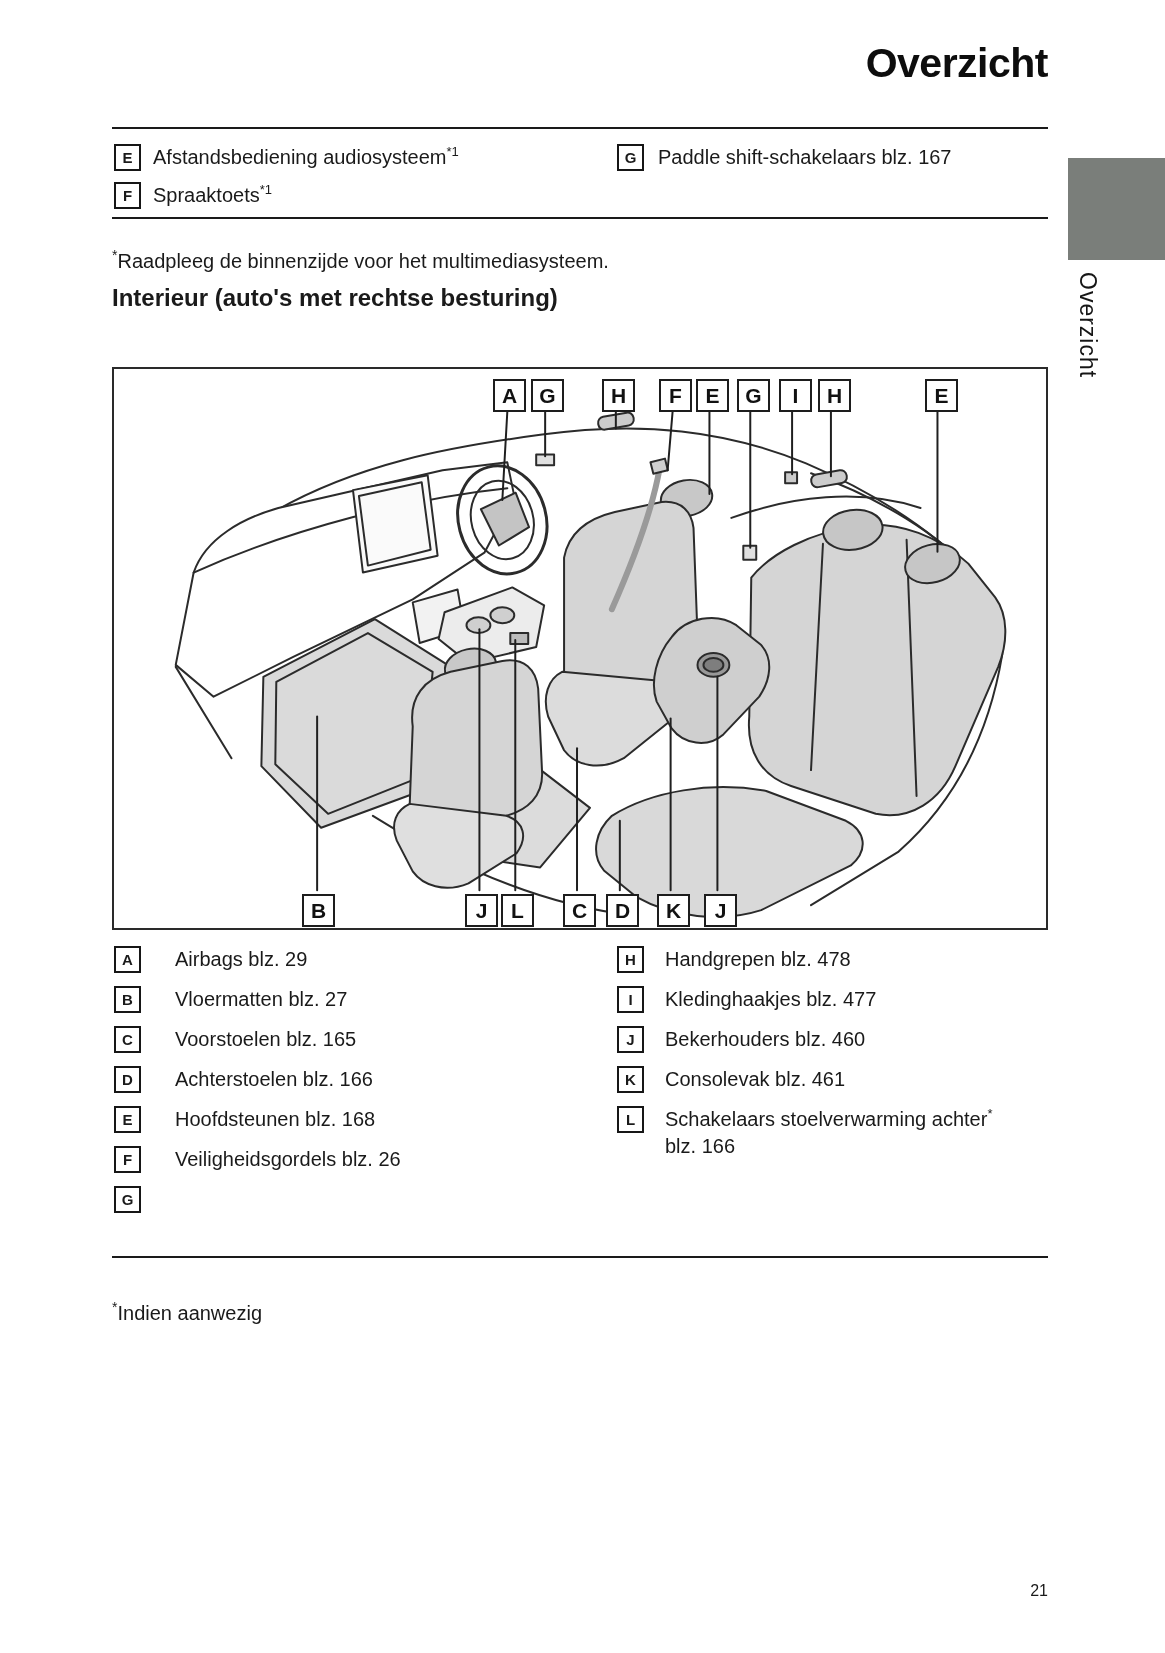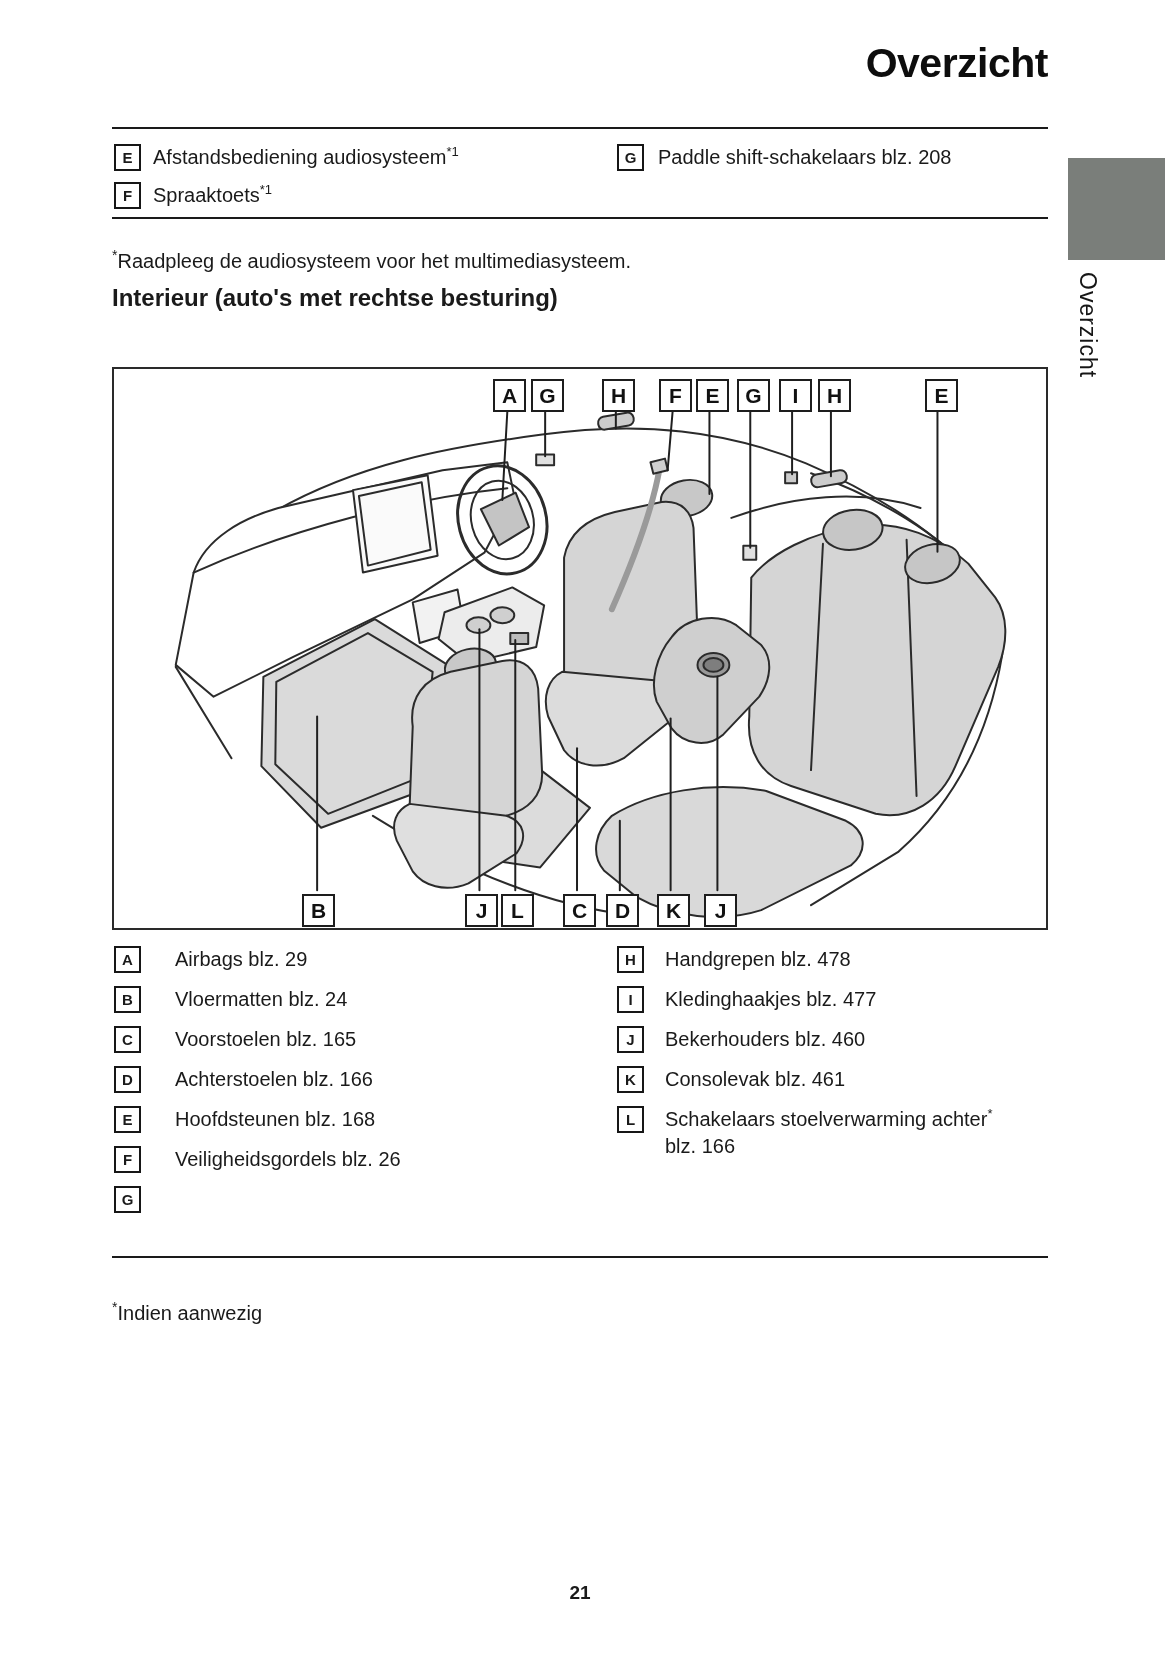--- a/index.html
+++ b/index.html
@@ -44,22 +44,22 @@
   .legend-col{position:absolute;top:946px;}
   .legend-col.left{left:114px;width:460px;}
   .legend-col.rightc{left:617px;width:430px;}
   .legend-row{display:flex;align-items:flex-start;margin-bottom:13px;}
   .legend-row .ltext{margin-left:34px;font-size:20px;line-height:27px;}
   .legend-col.rightc .legend-row .ltext{margin-left:21px;}
   .legend-row .line2{display:block;}
   .legend-row .line2:empty{display:none;}
 
   
-  .page-number{position:absolute;top:1582px;left:112px;width:936px;text-align:center;
-               font-size:19px;font-weight:bold;}
+  .page-number{position:absolute;top:1582px;left:112px;width:936px;text-align:right;
+               font-size:16px;font-weight:normal;}
 
   
   .side-tab{position:absolute;left:1068px;top:158px;width:97px;height:102px;background:#7a7e7a;}
   .side-tab-label{position:absolute;left:1074px;top:272px;writing-mode:vertical-rl;
                   font-size:23px;letter-spacing:1px;color:#161616;}
 </style>
 </head>
 <body>
 
 <div class="page">
@@ -71,32 +71,32 @@
   <div class="tl-row" style="left:114px;top:144px;">
     <span class="keybox">
         <span>E</span>
       </span>
     <span class="txt"><span>Afstandsbediening audiosysteem</span><sup>*1</sup></span>
   </div>
   <div class="tl-row right" style="left:617px;top:144px;">
     <span class="keybox">
         <span>G</span>
       </span>
-    <span class="txt"><span>Paddle shift-schakelaars blz. 208</span><sup></sup></span>
+    <span class="txt"><span>Paddle shift-schakelaars blz. 167</span><sup></sup></span>
   </div>
   <div class="tl-row" style="left:114px;top:182px;">
     <span class="keybox">
         <span>F</span>
       </span>
     <span class="txt"><span>Spraaktoets</span><sup>*1</sup></span>
   </div>
 
   <div class="rule rule-2"></div>
 
-  <p class="footnote fn-top"><sup>*</sup><span>Raadpleeg de audiosysteem voor het multimediasysteem.</span></p>
+  <p class="footnote fn-top"><sup>*</sup><span>Raadpleeg de binnenzijde voor het multimediasysteem.</span></p>
 
   <h2 class="section-heading">Interieur (auto's met rechtse besturing)</h2>
 
   <div class="diagram">
     <svg viewBox="0 0 936 563" preserveAspectRatio="none">
       <g fill="none" stroke="#2b2b2b" stroke-width="2" stroke-linejoin="round" stroke-linecap="round">
 
         <g>
           <path d="M 150,150 C 240,95 340,78 430,66 C 530,52 615,62 695,95 C 765,125 825,165 868,210 C 888,232 896,256 892,288"></path>
           <path d="M 150,150 C 105,185 80,235 62,300 L 118,392"></path>
@@ -211,21 +211,21 @@
     <div class="legend-row">
       <span class="keybox">
           <span>A</span>
         </span>
       <div class="ltext"><span>Airbags blz. 29</span><sup></sup></div>
     </div>
     <div class="legend-row">
       <span class="keybox">
           <span>B</span>
         </span>
-      <div class="ltext"><span>Vloermatten blz. 24</span><sup></sup></div>
+      <div class="ltext"><span>Vloermatten blz. 27</span><sup></sup></div>
     </div>
     <div class="legend-row">
       <span class="keybox">
           <span>C</span>
         </span>
       <div class="ltext"><span>Voorstoelen blz. 165</span><sup></sup></div>
     </div>
     <div class="legend-row">
       <span class="keybox">
           <span>D</span>

